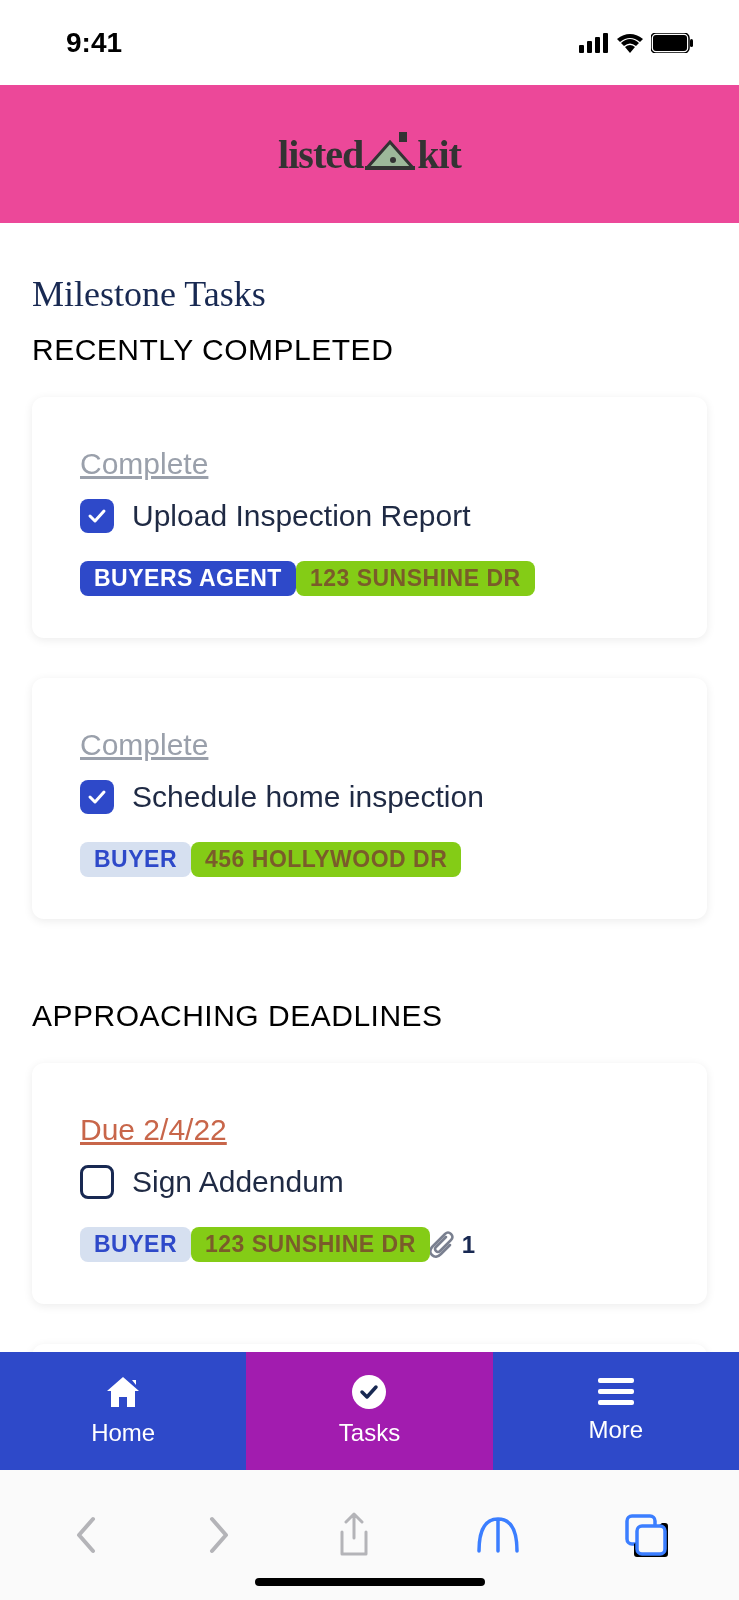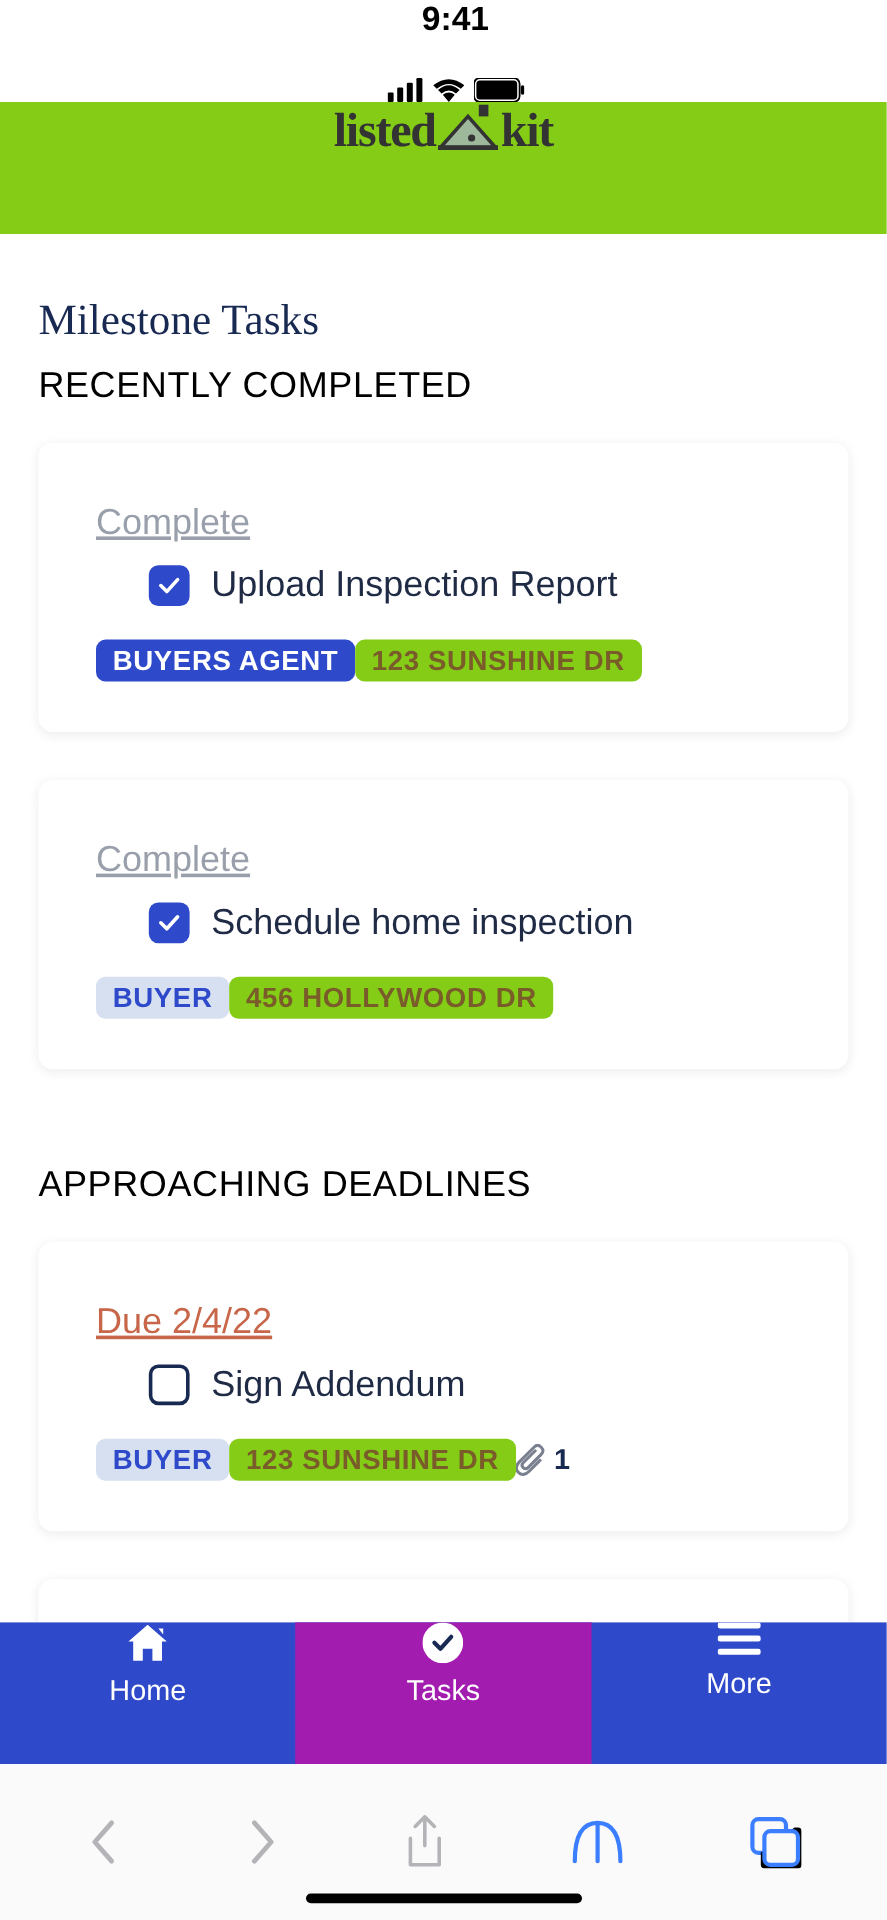--- a/index.html
+++ b/index.html
@@ -12,37 +12,36 @@
     flex-direction: column;
     overflow: hidden;
   }
   .status-bar {
     height: 85px;
     display: flex;
     align-items: center;
     justify-content: space-between;
     padding: 0 46px 0 66px;
     background: #fff;
-    flex-direction: column;
   }
   .status-time {
     font-size: 28px;
     font-weight: 600;
     color: #000;
   }
   .status-icons {
     display: flex;
     align-items: center;
     gap: 8px;
   }
   .app-header {
-    height: 110px;
-    background: #84cc16;
-    display: flex;
-    align-items: flex-start;
+    height: 138px;
+    background: #ec4899;
+    display: flex;
+    align-items: center;
     justify-content: center;
   }
   .brand {
     display: flex;
     align-items: center;
     font-size: 40px;
     font-weight: 700;
     color: #333;
     font-family: Georgia, serif;
     letter-spacing: -1px;
@@ -83,21 +82,20 @@
     text-decoration: underline;
   }
   .status-label.due {
     color: #c8664a;
   }
   .task-row {
     display: flex;
     align-items: center;
     gap: 18px;
     margin-bottom: 28px;
-    margin-left: 44px;
   }
   .checkbox {
     width: 34px;
     height: 34px;
     border-radius: 8px;
     flex-shrink: 0;
     display: flex;
     align-items: center;
     justify-content: center;
   }
@@ -153,21 +151,21 @@
   .bottom-nav {
     height: 118px;
     background: #2e49c9;
     display: flex;
   }
   .nav-item {
     flex: 1;
     display: flex;
     flex-direction: column;
     align-items: center;
-    justify-content: flex-start;
+    justify-content: center;
     gap: 10px;
     color: #fff;
   }
   .nav-item.active {
     background: #a21caf;
   }
   .nav-label {
     font-size: 24px;
     font-weight: 500;
   }

